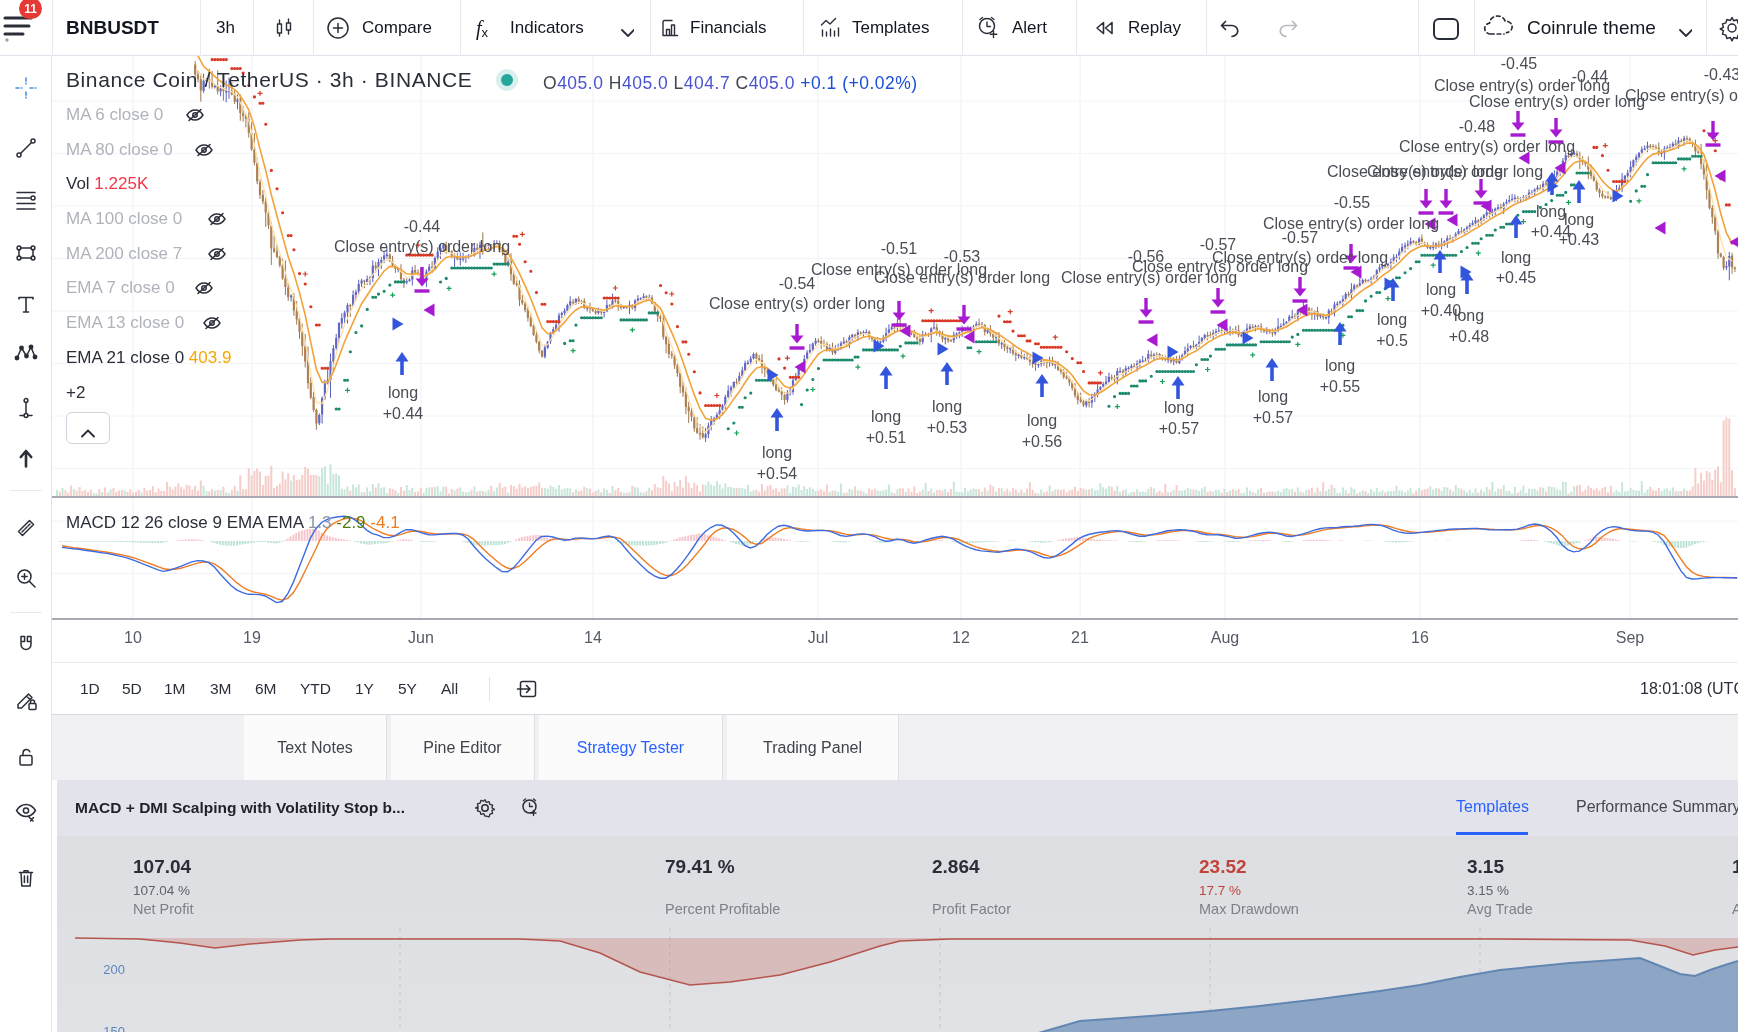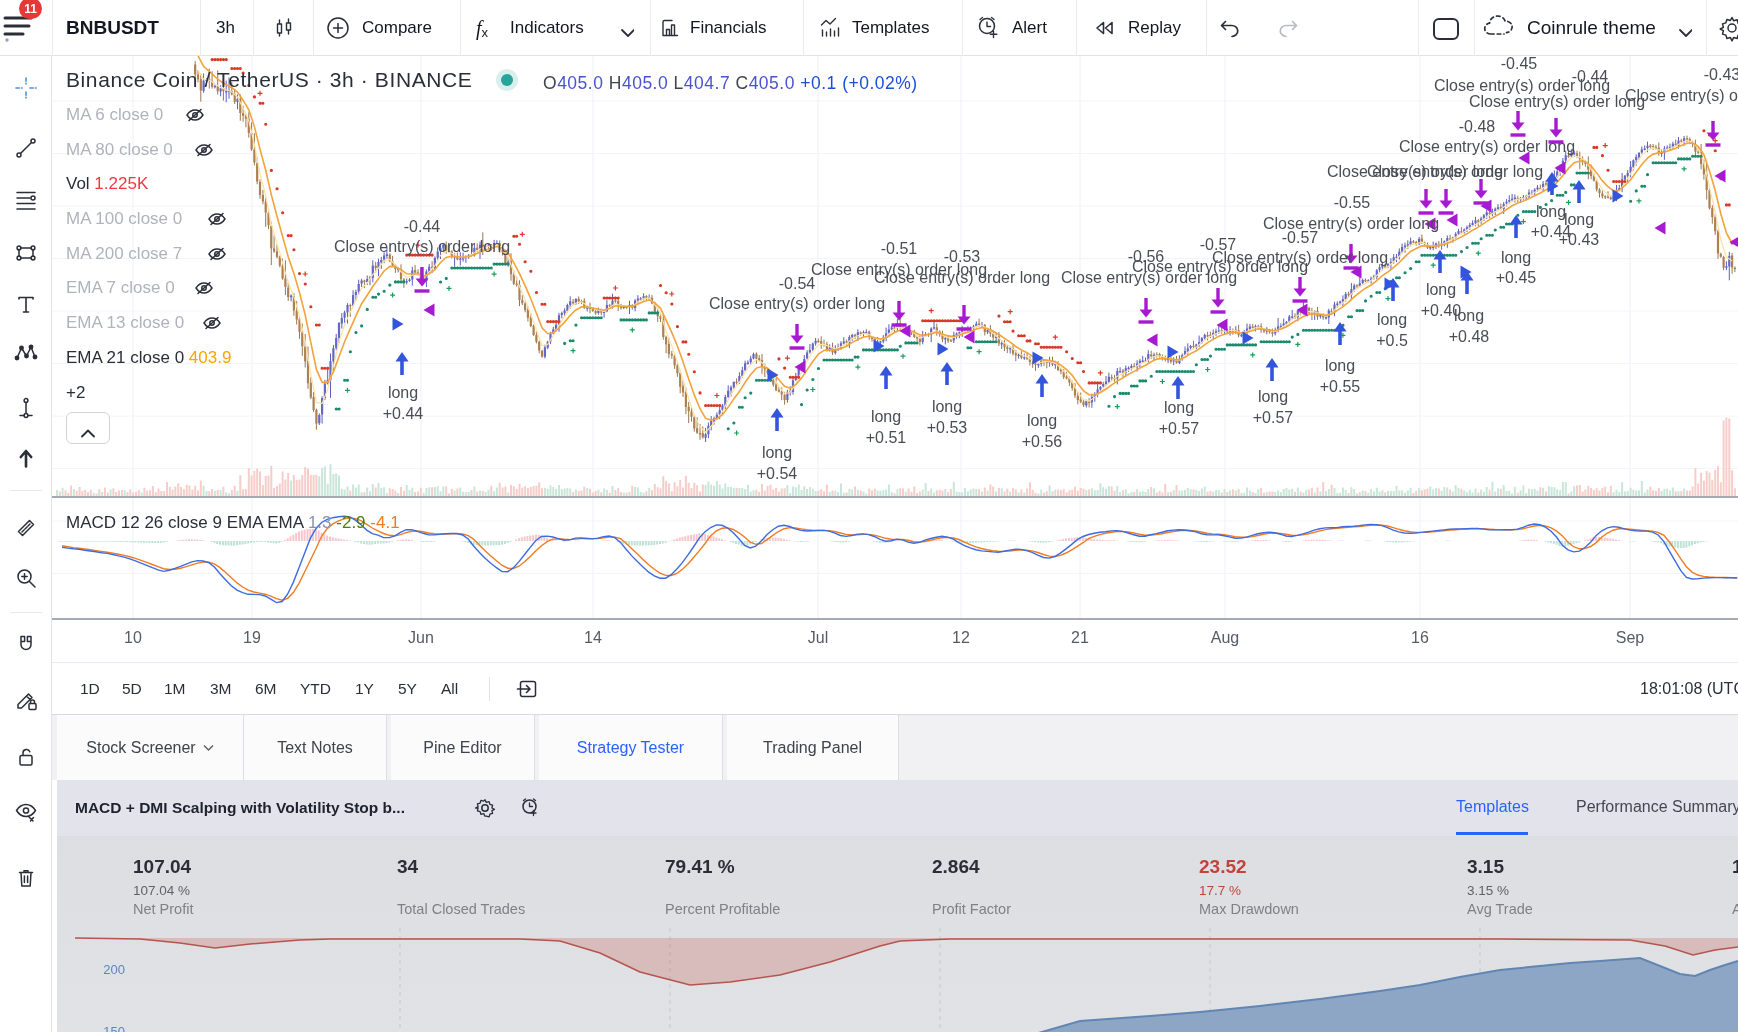--- a/index.html
+++ b/index.html
@@ -406,23 +406,20 @@
     <div class="ritem" style="left:346px">5Y</div>
     <div class="ritem" style="left:389px">All</div>
     <div class="abs" style="left:437px;top:14px;width:1px;height:24px;background:#e0e3eb"></div>
     <div class="ic" style="left:463px;top:14px"><svg class="" width="24" height="24" viewBox="0 0 24 24" fill="none" stroke="#2a2e39" stroke-width="1.5" stroke-linecap="round" stroke-linejoin="round">
         <rect x="5.5" y="4.5" width="15" height="15" rx="2"></rect>
         <path d="M2.5 12h12M11.5 8.5l3.5 3.5-3.5 3.5" stroke-width="1.6"></path>
       </svg></div>
     <div class="ritem" style="left:1588px;font-size:16px">18:01:08 (UTC+1)</div>
   </div>
 <div class="tabsrow">
-    <div class="tab" style="left:5px;width:187px">Stock Screener <svg width="11" height="8" viewBox="0 0 11 8" fill="none" stroke="#5d616b" stroke-width="1.5" style="margin-left:7px">
-        <path d="M1 1.5l4.5 4.5L10 1.5"></path>
-      </svg></div>
     <div class="tab" style="left:192px;width:143px">Text Notes</div>
     <div class="tab" style="left:339px;width:144px">Pine Editor</div>
     <div class="tab" style="left:487px;width:184px">
       <span style="color:#2962ff">Strategy Tester</span>
     </div>
     <div class="tab" style="left:675px;width:172px">Trading Panel</div>
   </div>
 <div class="panel">
     <div class="phead"></div>
     <div class="ptitle">MACD + DMI Scalping with Volatility Stop b...</div>
@@ -434,25 +431,20 @@
         <circle cx="10.5" cy="10.5" r="6.5"></circle>
         <path d="M10.5 7v3.5h3M4.5 4.5L6.5 3M16.5 4.5L14.5 3M14.5 14.5v5M12 17h5" stroke-width="1.3"></path>
       </svg></div>
     <div class="ptab" style="left:1399px;color:#2962ff">Templates</div>
     <div class="abs" style="left:1399px;top:52px;width:72px;height:3px;background:#2962ff"></div>
     <div class="ptab" style="left:1519px;color:#44474f">Performance Summary</div>
     <div class="stat " style="left:76px;top:76px">
       <div class="sv">107.04</div>
       <div class="sp">107.04 %</div>
       <div class="sl">Net Profit</div>
-    </div>
-    <div class="stat " style="left:340px;top:76px">
-      <div class="sv">34</div>
-      <div class="sp">&nbsp;</div>
-      <div class="sl">Total Closed Trades</div>
     </div>
     <div class="stat " style="left:608px;top:76px">
       <div class="sv">79.41 %</div>
       <div class="sp">&nbsp;</div>
       <div class="sl">Percent Profitable</div>
     </div>
     <div class="stat " style="left:875px;top:76px">
       <div class="sv">2.864</div>
       <div class="sp">&nbsp;</div>
       <div class="sl">Profit Factor</div>

